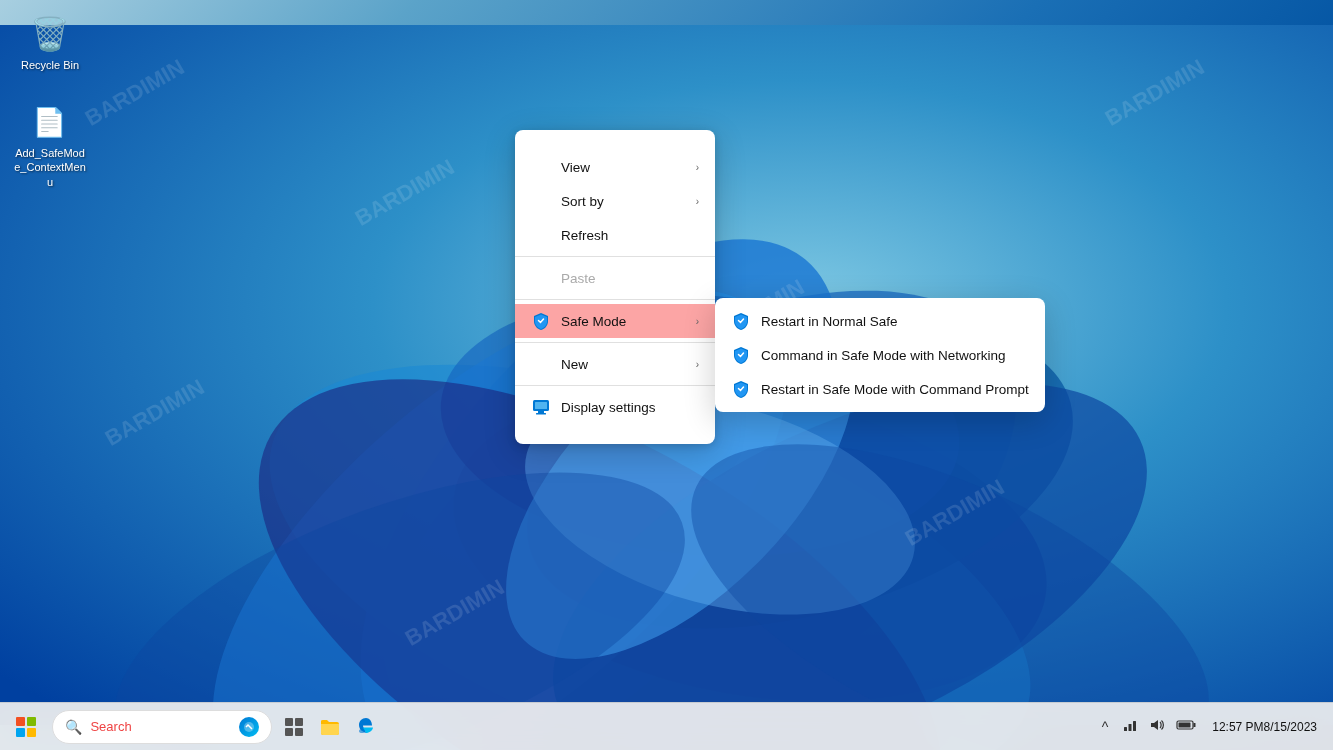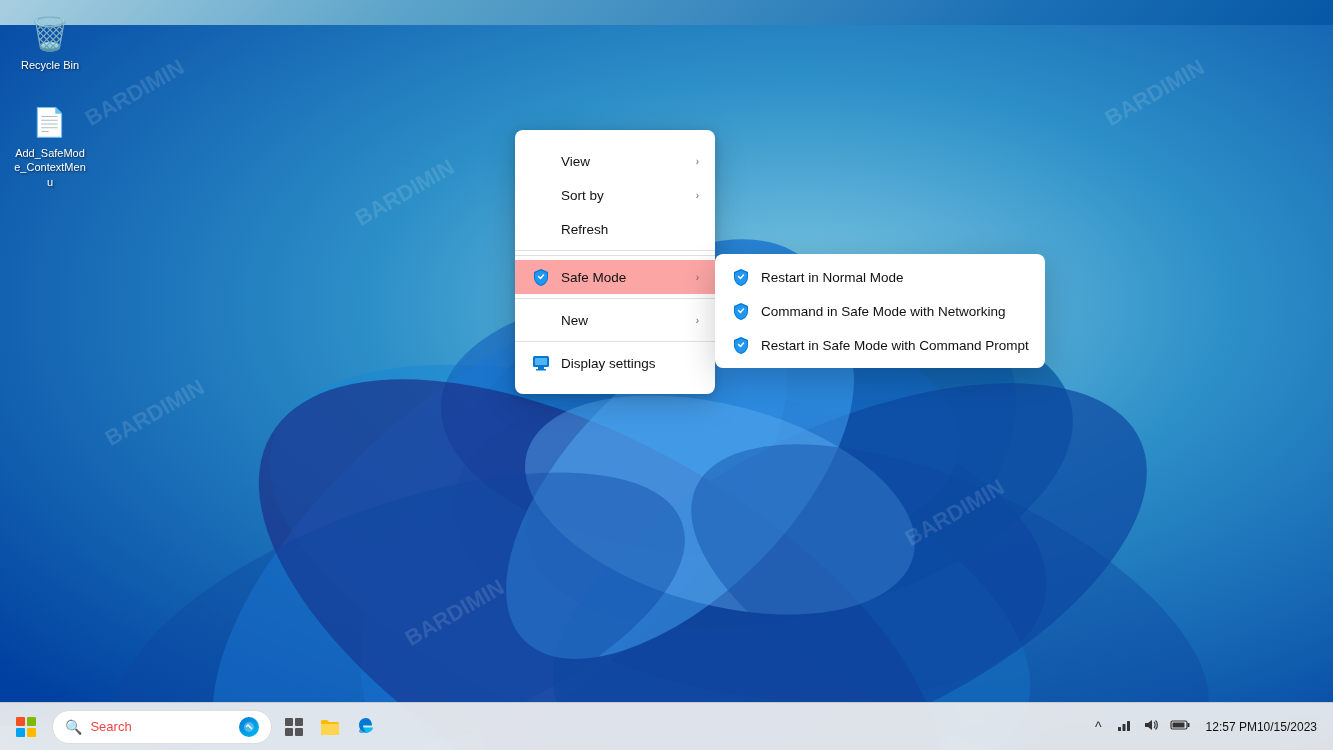--- a/index.html
+++ b/index.html
@@ -149,21 +149,21 @@
     .clock .time { font-size: 12px; font-weight: 500; color: #111; }
     .clock .date { font-size: 12px; color: #111; }
 
     
     .context-menu {
       position: absolute;
       background: white;
       border-radius: 8px;
       box-shadow: 0 8px 32px rgba(0,0,0,0.2), 0 2px 8px rgba(0,0,0,0.15);
       min-width: 200px;
-      padding: 14px 0;
+      padding: 20px 0;
       font-size: 13.5px;
       z-index: 100;
     }
 
     .menu-item {
       display: flex;
       align-items: center;
       padding: 7px 16px;
       cursor: pointer;
       gap: 10px;
@@ -286,20 +286,24 @@
       <span class="arrow">›</span>
     </div>
 
     <div class="menu-item">
       <span class="item-icon"></span>
       <span class="item-label">Refresh</span>
     </div>
 
     <div class="menu-separator"></div>
 
+    <div class="menu-item disabled">
+      <span class="item-icon"></span>
+      <span class="item-label">Paste</span>
+    </div>
 
     <div class="menu-separator"></div>
 
     <div class="menu-item active" style="position:relative">
       <span class="item-icon">
         <svg width="18" height="18" viewBox="0 0 18 18" xmlns="http://www.w3.org/2000/svg">
           <path d="M9 1L2 4v5c0 4.5 3 8 7 9 4-1 7-4.5 7-9V4L9 1z" fill="#0078d4"></path>
           <path d="M9 2.5L3 5v4.2c0 3.8 2.5 6.7 6 7.7 3.5-1 6-3.9 6-7.7V5L9 2.5z" fill="#2196f3"></path>
           <path d="M6.5 8.5L8.5 10.5 11.5 7" stroke="white" stroke-width="1.5" fill="none" stroke-linecap="round"></path>
         </svg>
@@ -310,21 +314,21 @@
       <div class="submenu">
 
         <div class="menu-item">
           <span class="item-icon">
             <svg width="18" height="18" viewBox="0 0 18 18" xmlns="http://www.w3.org/2000/svg">
               <path d="M9 1L2 4v5c0 4.5 3 8 7 9 4-1 7-4.5 7-9V4L9 1z" fill="#0078d4"></path>
               <path d="M9 2.5L3 5v4.2c0 3.8 2.5 6.7 6 7.7 3.5-1 6-3.9 6-7.7V5L9 2.5z" fill="#2196f3"></path>
               <path d="M6.5 8.5L8.5 10.5 11.5 7" stroke="white" stroke-width="1.5" fill="none" stroke-linecap="round"></path>
             </svg>
           </span>
-          <span class="item-label">Restart in Normal Mode</span>
+          <span class="item-label">Restart in Normal Safe</span>
         </div>
 
 
         <div class="menu-item">
           <span class="item-icon">
             <svg width="18" height="18" viewBox="0 0 18 18" xmlns="http://www.w3.org/2000/svg">
               <path d="M9 1L2 4v5c0 4.5 3 8 7 9 4-1 7-4.5 7-9V4L9 1z" fill="#0078d4"></path>
               <path d="M9 2.5L3 5v4.2c0 3.8 2.5 6.7 6 7.7 3.5-1 6-3.9 6-7.7V5L9 2.5z" fill="#2196f3"></path>
               <path d="M6.5 8.5L8.5 10.5 11.5 7" stroke="white" stroke-width="1.5" fill="none" stroke-linecap="round"></path>
             </svg>
@@ -442,20 +446,20 @@
       <span class="tray-icon">
         <svg width="20" height="16" viewBox="0 0 20 16" xmlns="http://www.w3.org/2000/svg">
           <rect x="1" y="4" width="16" height="8" rx="1.5" stroke="#333" stroke-width="1.2" fill="none"></rect>
           <rect x="17.5" y="6" width="2" height="4" rx="0.5" fill="#333"></rect>
           <rect x="2.5" y="5.5" width="12" height="5" rx="0.5" fill="#333"></rect>
         </svg>
       </span>
 
       <div class="clock">
         <span class="time">12:57 PM</span>
-        <span class="date">10/15/2023</span>
+        <span class="date">8/15/2023</span>
       </div>
 
     </div>
 
   </div>
 
 </div>
 
 </body></html>

